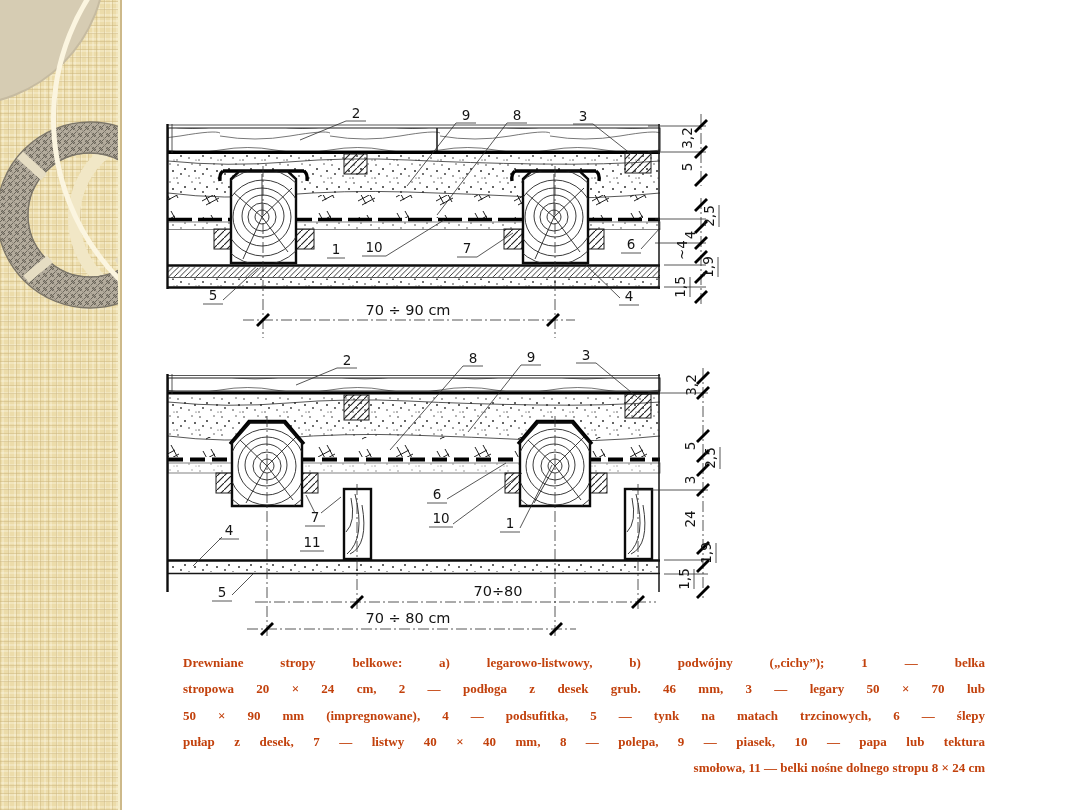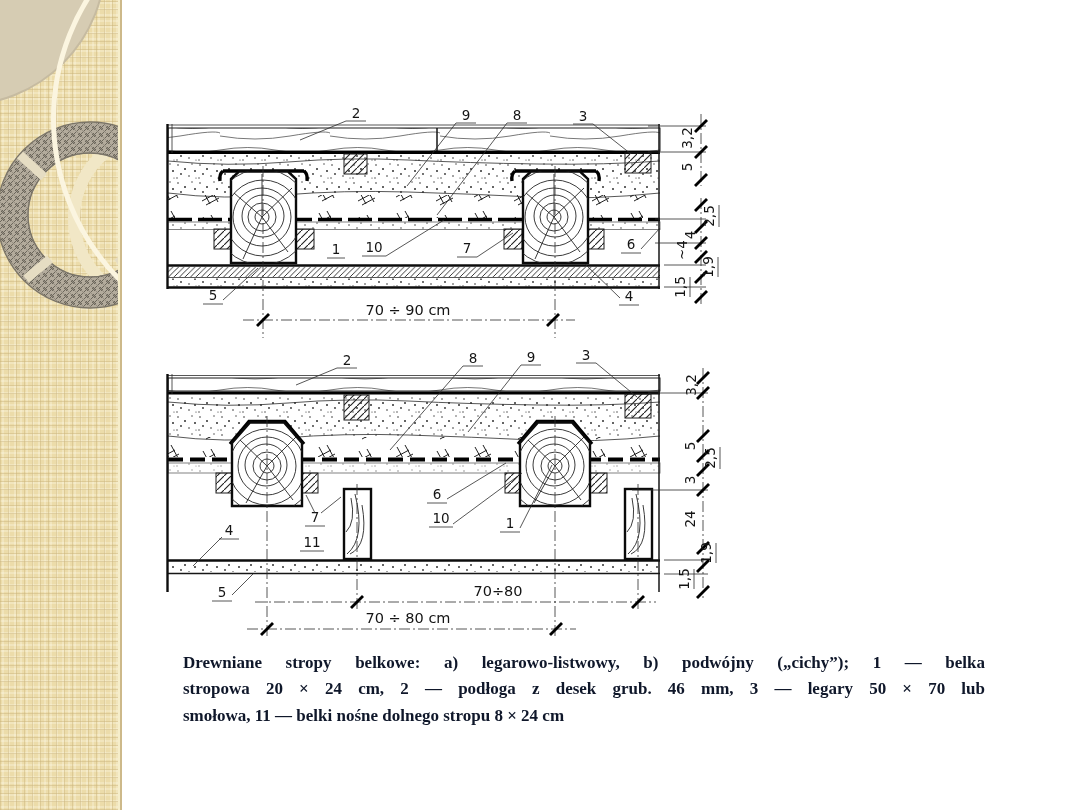--- a/index.html
+++ b/index.html
@@ -38,24 +38,24 @@
   .papab{stroke:#000;stroke-width:4;stroke-dasharray:15 7;fill:none}
   .beamshape{fill:#fff;stroke:#0a0a0a;stroke-width:2.4}
   .cap{stroke:#000;stroke-width:3.4;fill:none}
   .rings{stroke:#262626;stroke-width:.9;fill:none}
   .tick{stroke:#000;stroke-width:2.8}
   .dnum{font-family:"DejaVu Sans",sans-serif;font-size:13.5px;fill:#141414}
   .dtag{font-family:"DejaVu Sans",sans-serif;font-size:15px;fill:#141414}
   .ddim{font-family:"DejaVu Sans",sans-serif;font-size:14.5px;fill:#141414}
 
   
-  .caption{position:absolute;left:183px;top:650px;width:802px;color:#0f172a;
-    font-family:"Liberation Serif",serif;font-size:17px;line-height:26.3px;font-weight:bold;}
+  .caption{position:absolute;left:183px;top:650px;width:802px;color:#c2410c;
+    font-family:"Liberation Serif",serif;font-size:13px;line-height:26.3px;font-weight:bold;}
   .caption .jl{text-align:justify;text-align-last:justify;}
-  .caption .ll{text-align:left;}
+  .caption .ll{text-align:right;}
 </style>
 </head>
 <body>
 
 <div class="sidebar">
   <div class="blob"></div>
   <div class="ring-cream-low"></div>
   <svg class="ring-texture" width="250" height="250">
     <defs>
       <pattern id="weave" width="7" height="7" patternUnits="userSpaceOnUse">
@@ -404,14 +404,16 @@
       <text class="dnum" x="222" y="597" text-anchor="middle">5</text>
       <line class="thin" x1="212" y1="601" x2="232" y2="601"></line>
         <line class="thin" x1="232" y1="595" x2="253" y2="574"></line>
     </g>
   </g>
 </svg>
 
 <div class="caption">
   <div class="jl">Drewniane stropy belkowe: a) legarowo-listwowy, b) podwójny („cichy”); 1 — belka</div>
   <div class="jl">stropowa 20 × 24 cm, 2 — podłoga z desek grub. 46 mm, 3 — legary 50 × 70 lub</div>
+  <div class="jl">50 × 90 mm (impregnowane), 4 — podsufitka, 5 — tynk na matach trzcinowych, 6 — ślepy</div>
+  <div class="jl">pułap z desek, 7 — listwy 40 × 40 mm, 8 — polepa, 9 — piasek, 10 — papa lub tektura</div>
   <div class="ll">smołowa, 11 — belki nośne dolnego stropu 8 × 24 cm</div>
 </div>
 
 </body></html>

